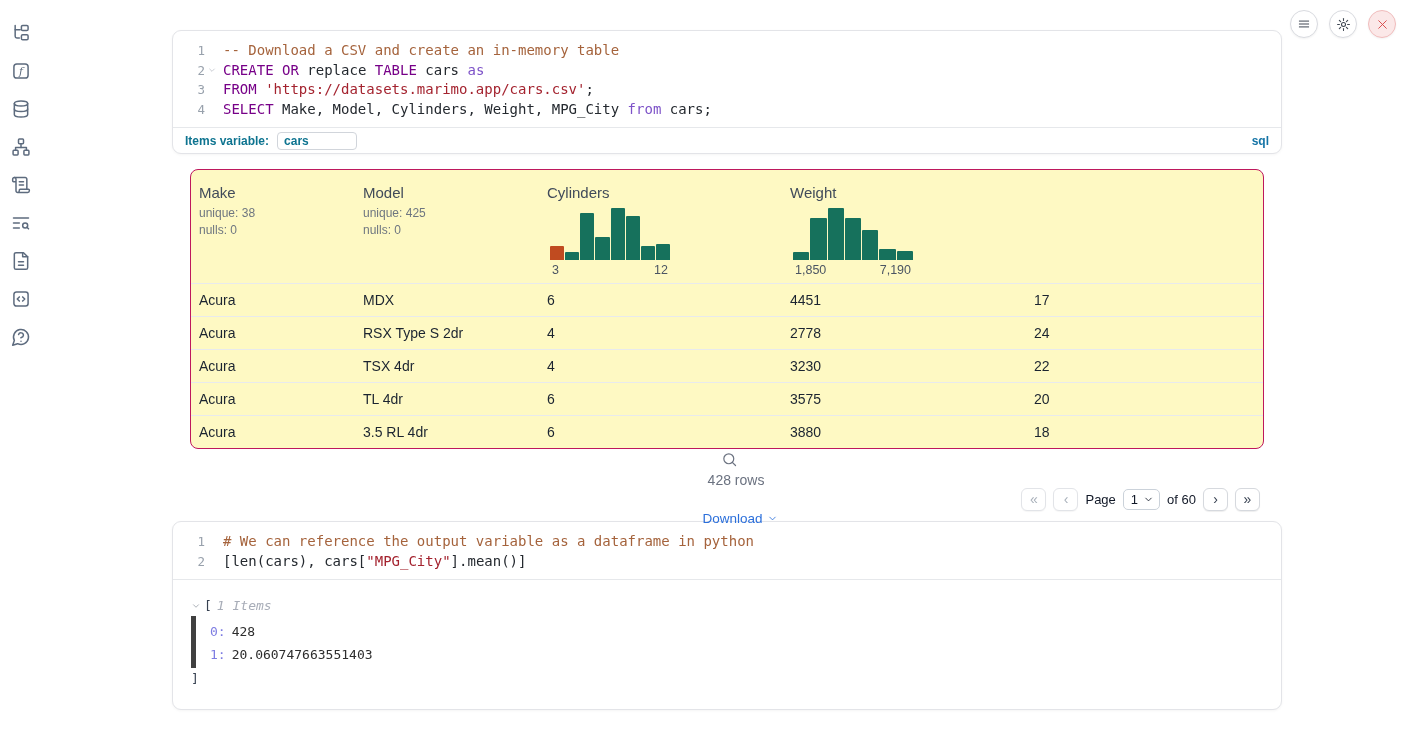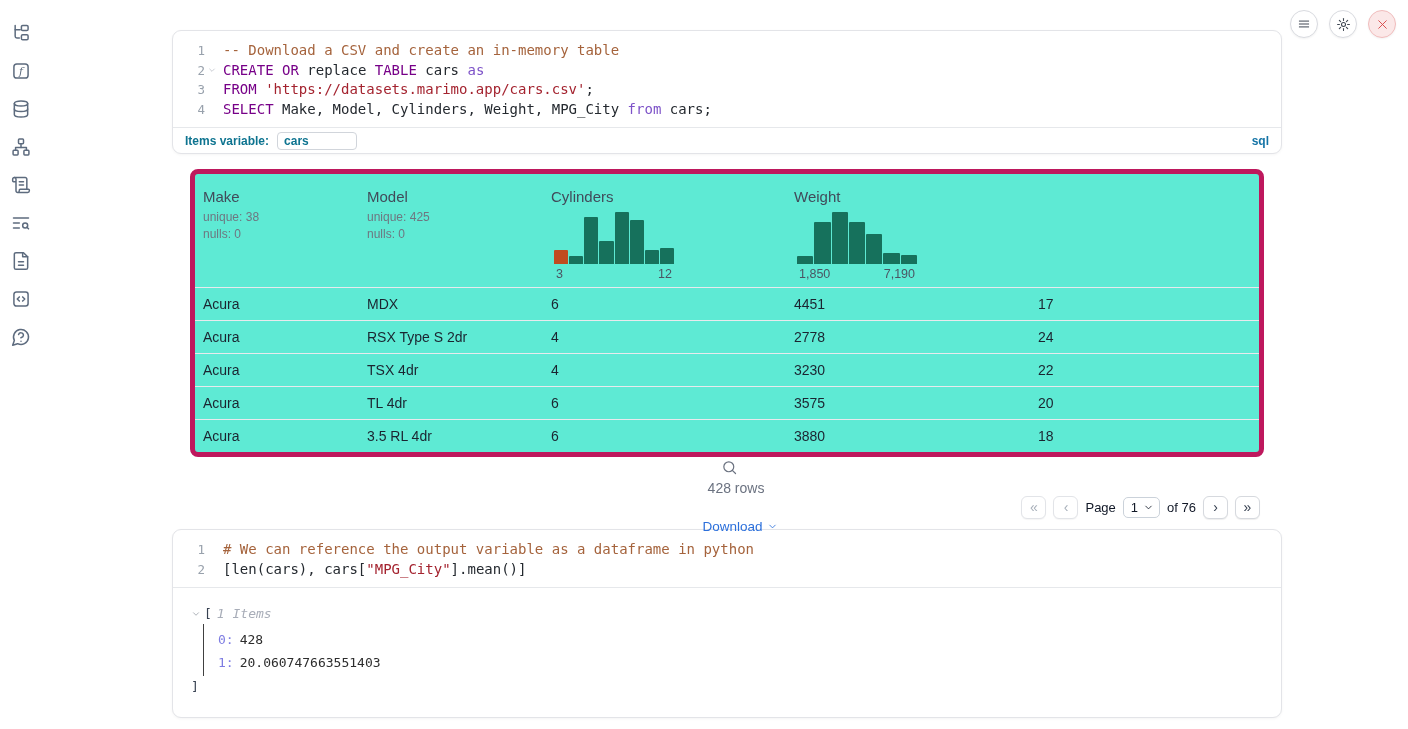--- a/index.html
+++ b/index.html
@@ -48,21 +48,21 @@
   .cell-footer { border-top:1px solid #e6e8eb; height:26px; display:flex; align-items:center;
     padding:0 12px 0 12px; }
   .outvar-label { font-size:12px; font-weight:bold; color:#0e7490; }
   .outvar-input { margin-left:8px; width:80px; height:18px; border:1px solid #d1d5db;
     border-radius:4px; font-size:12px; font-weight:bold; color:#0e7490; padding:0 6px;
     font-family:"Liberation Sans", sans-serif; outline:none; }
   .lang-badge { margin-left:auto; font-size:12px; font-weight:bold; color:#1574a6; cursor:pointer; }
 
   
   .table-section { margin-top:15px; margin-left:18px; width:1074px; }
-  .data-table { border:5px solid #be185d; border-radius:8px; overflow:hidden; background:#5eead4; }
+  .data-table { border:1px solid #be185d; border-radius:8px; overflow:hidden; background:#fef9c3; }
   .thead { display:grid; grid-template-columns:164px 184px 243px 244px 1fr; padding:14px 0 6px 0; }
   .th { padding-left:8px; }
   .th-name { font-size:15px; color:#414b5a; }
   .th-stats { margin-top:4px; font-size:12px; color:#6e7680; line-height:17px; }
   .hist-wrap { margin-top:4px; width:120px; margin-left:3px; }
   .hist { height:55px; display:flex; align-items:flex-end; gap:1px; }
   .hist-bar { flex:1; border-radius:1px 1px 0 0; }
   .hist-labels { display:flex; justify-content:space-between; font-size:12.5px; color:#4b5563;
     margin-top:3px; padding:0 2px; }
   .trow { display:grid; grid-template-columns:164px 184px 243px 244px 1fr; height:33px;
@@ -86,21 +86,21 @@
     font-size:13.5px; cursor:pointer; }
   .download svg { stroke:#2b6fdb; }
 
   
   .py-output { border-top:1px solid #e6e8eb; padding:15px 16px 20px 18px;
     font-family:"DejaVu Sans Mono", monospace; font-size:13px; color:#374151; }
   .tree-head { display:flex; align-items:center; line-height:21px; }
   .tree-caret { margin-right:3px; display:flex; }
   .tree-caret svg { stroke:#8b929c; fill:none; stroke-width:1.7; stroke-linecap:round; stroke-linejoin:round; }
   .tree-items-label { color:#a8adb8; font-style:italic; margin-left:5px; }
-  .tree-items { margin-left:12px; border-left:1px solid #404040; padding:5px 0 2px 14px; }
+  .tree-items { margin-left:0; border-left:5px solid #404040; padding:5px 0 2px 14px; }
   .tree-item { line-height:22.5px; }
   .tree-key { color:#7d7ce2; }
   .tree-val { color:#2d2d2d; margin-left:6px; }
   .bracket { color:#374151; }
 </style>
 </head>
 <body>
 
 <aside class="sidebar">
   <div class="side-btn">
@@ -338,21 +338,21 @@
       <div class="pager">
         <div class="pg-btn disabled">«</div>
         <div class="pg-btn disabled">‹</div>
         <span class="pg-text">Page</span>
         <div class="page-select">
           <span>1</span>
           <svg width="11" height="11" viewBox="0 0 24 24">
               <path d="m6 9 6 6 6-6"></path>
             </svg>
         </div>
-        <span class="pg-text">of 76</span>
+        <span class="pg-text">of 60</span>
         <div class="pg-btn">›</div>
         <div class="pg-btn">»</div>
       </div>
       <div class="download">
         <span>Download</span>
         <svg width="11" height="11" viewBox="0 0 24 24">
             <path d="m6 9 6 6 6-6"></path>
           </svg>
       </div>
     </div>

